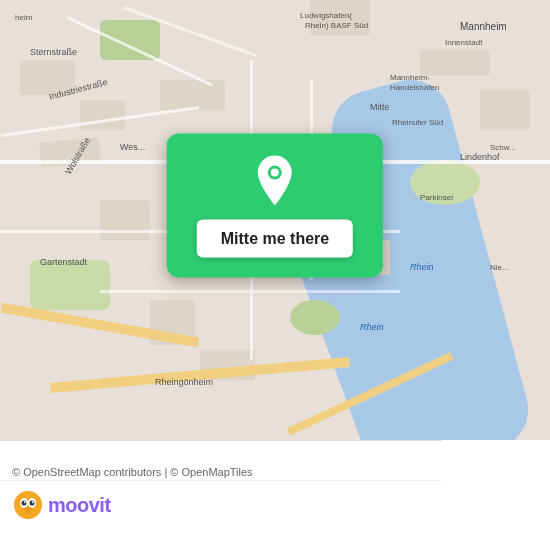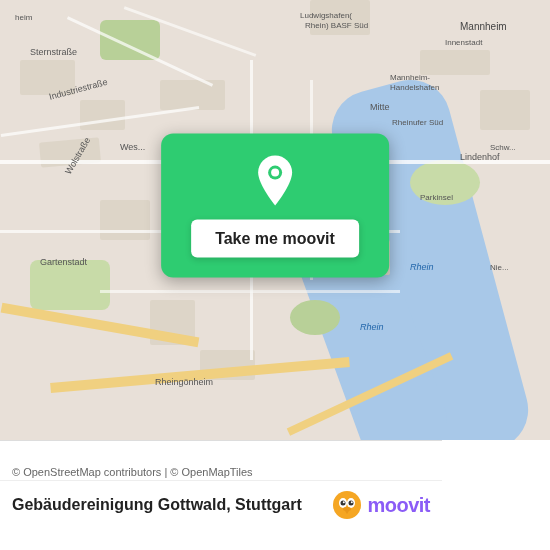--- a/index.html
+++ b/index.html
@@ -218,29 +218,28 @@
     </svg>
 
     <div id="overlay-card">
 
       <svg id="pin-icon" viewBox="0 0 44 54" xmlns="http://www.w3.org/2000/svg">
         <path d="M22 2C12.6 2 5 9.6 5 19c0 12 17 33 17 33s17-21 17-33C39 9.6 31.4 2 22 2z" fill="white"></path>
         <circle cx="22" cy="19" r="7" fill="#2ecc71"></circle>
         <circle cx="22" cy="19" r="4" fill="white"></circle>
       </svg>
 
-      <button id="take-me-there-btn">Take me moovit</button>
+      <button id="take-me-there-btn">Mitte me there</button>
     </div>
 
   </div>
 
   <div id="footer">
     <div id="attribution">© OpenStreetMap contributors | © OpenMapTiles</div>
     <div id="location-row">
-      <span id="location-text">Gebäudereinigung Gottwald, Stuttgart</span>
       <div id="moovit-logo">
 
         <svg id="moovit-icon" viewBox="0 0 32 32">
           <circle cx="16" cy="16" r="14" fill="#f5a623"></circle>
           <ellipse cx="12" cy="14" rx="4" ry="5" fill="white"></ellipse>
           <ellipse cx="20" cy="14" rx="4" ry="5" fill="white"></ellipse>
           <circle cx="12" cy="14" r="2.5" fill="#333"></circle>
           <circle cx="20" cy="14" r="2.5" fill="#333"></circle>
           <circle cx="12.8" cy="13.2" r="1" fill="white"></circle>
           <circle cx="20.8" cy="13.2" r="1" fill="white"></circle>

